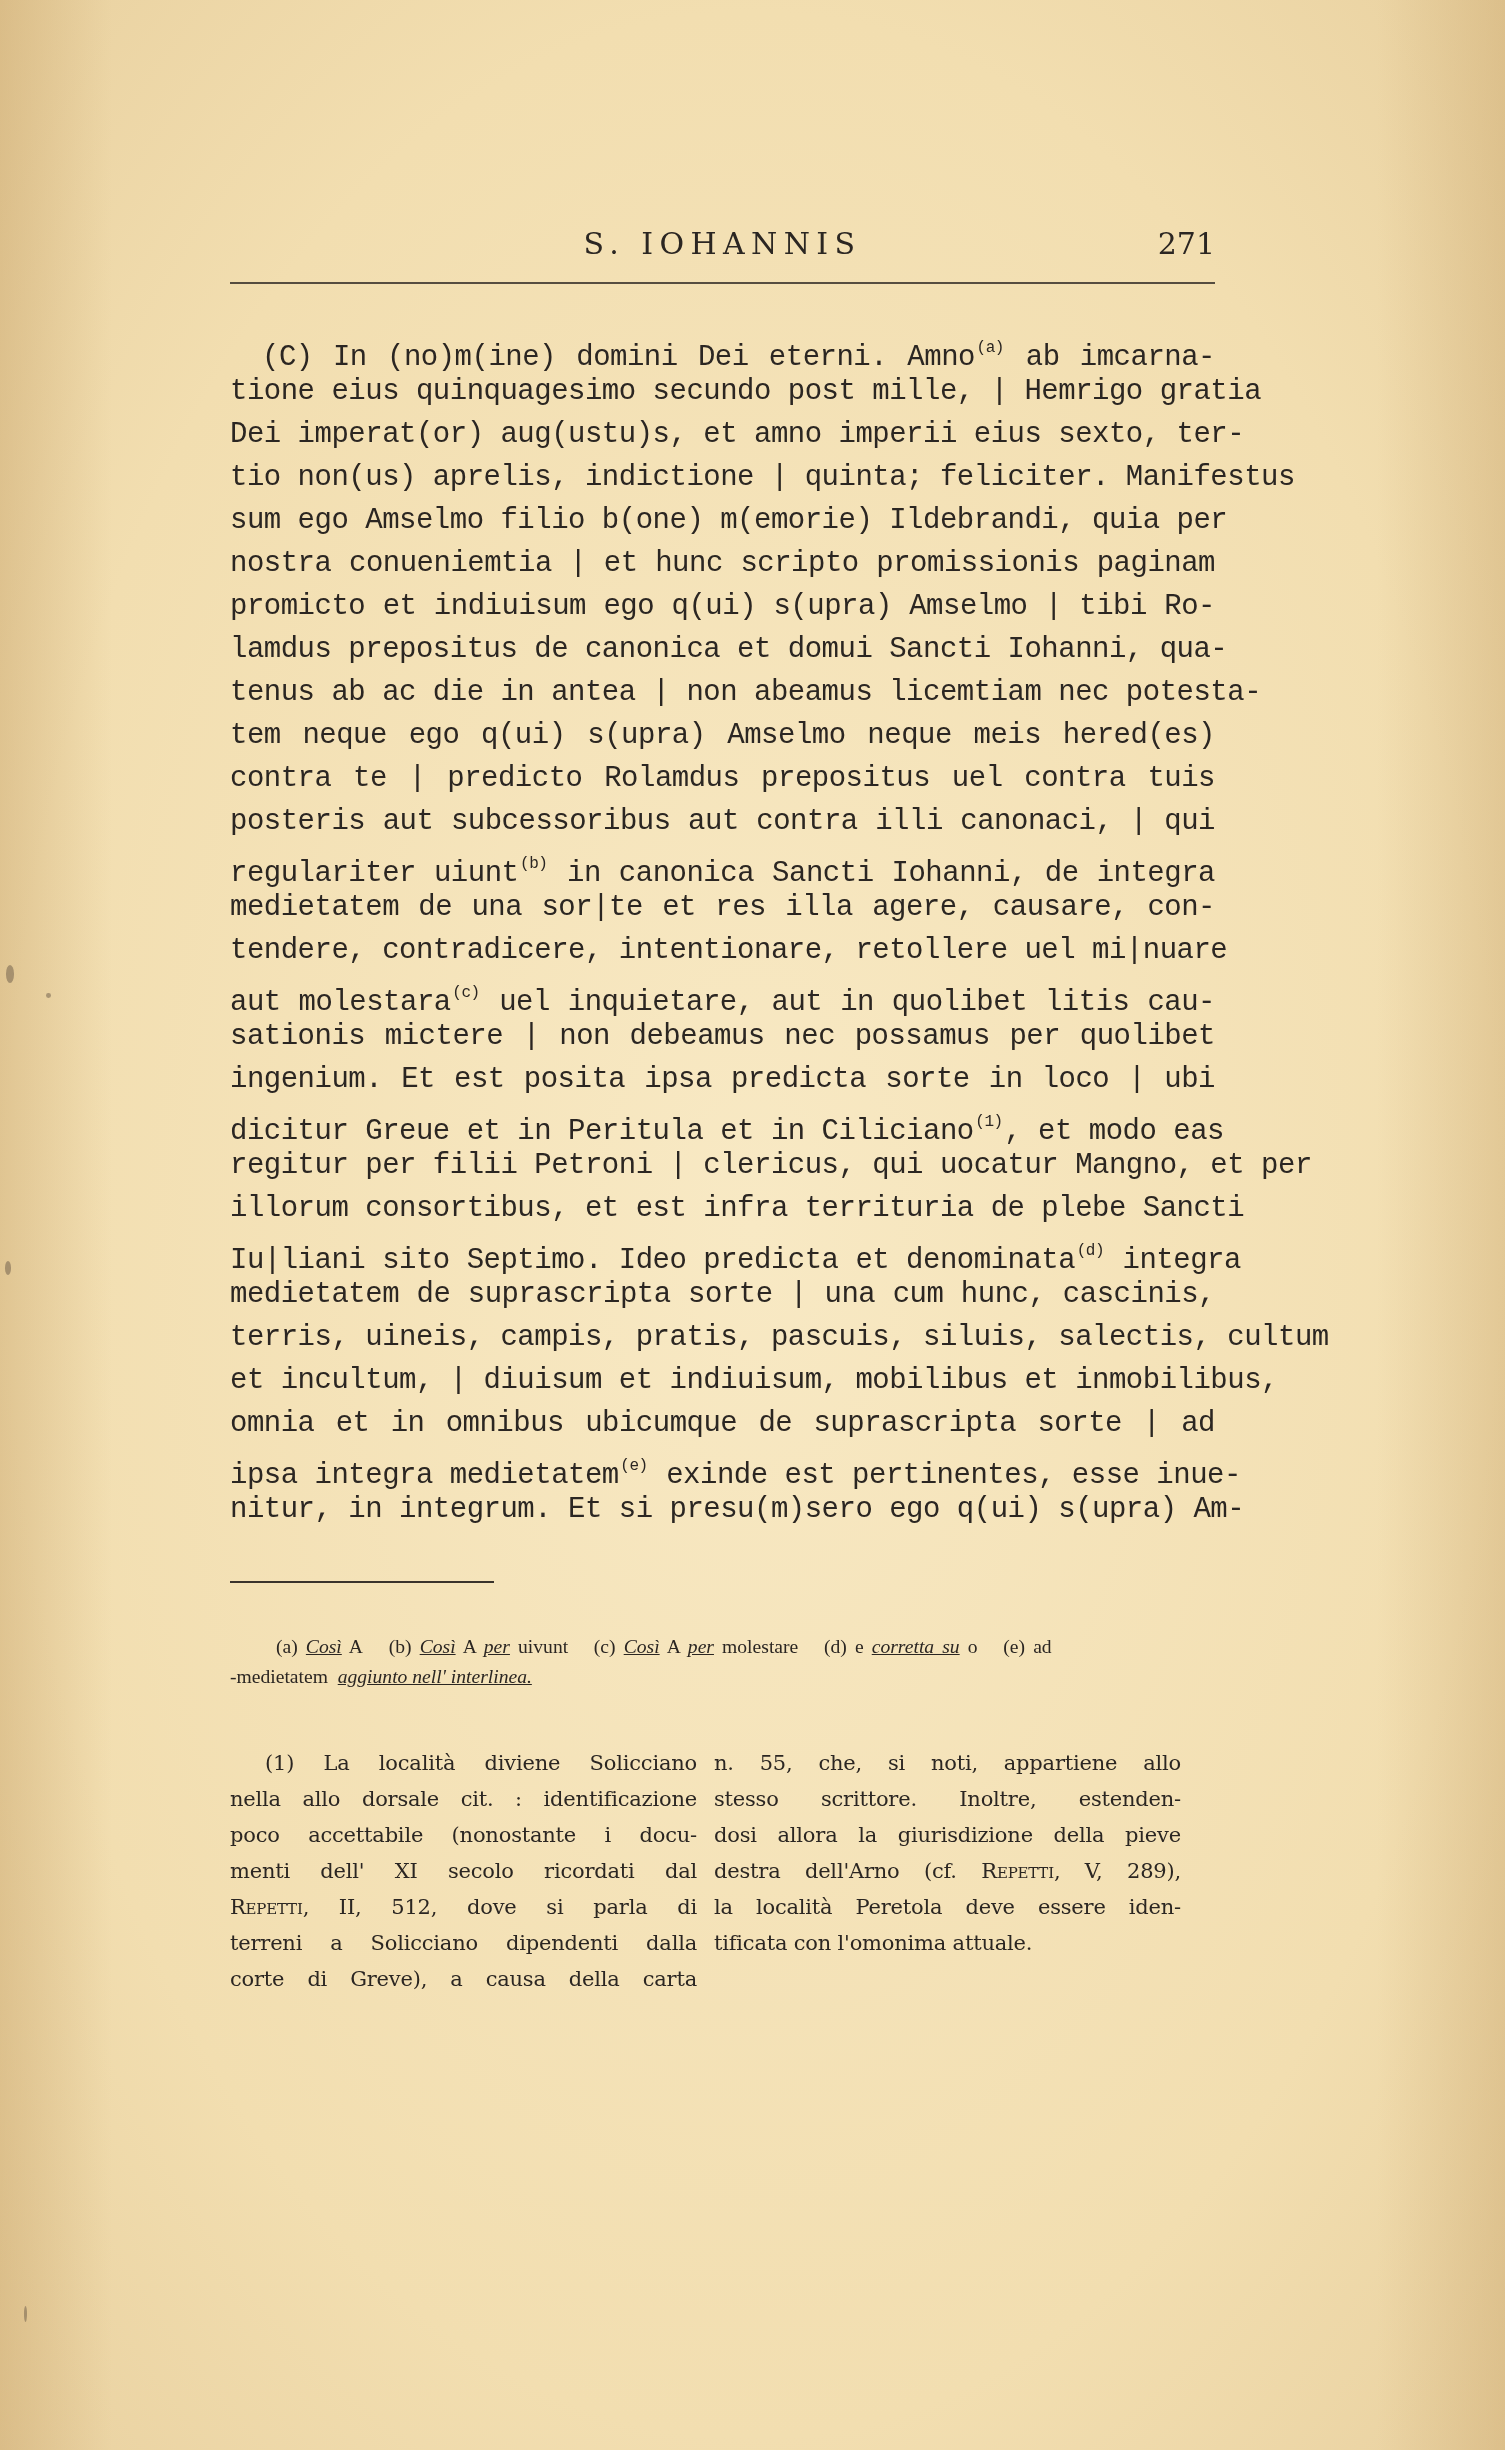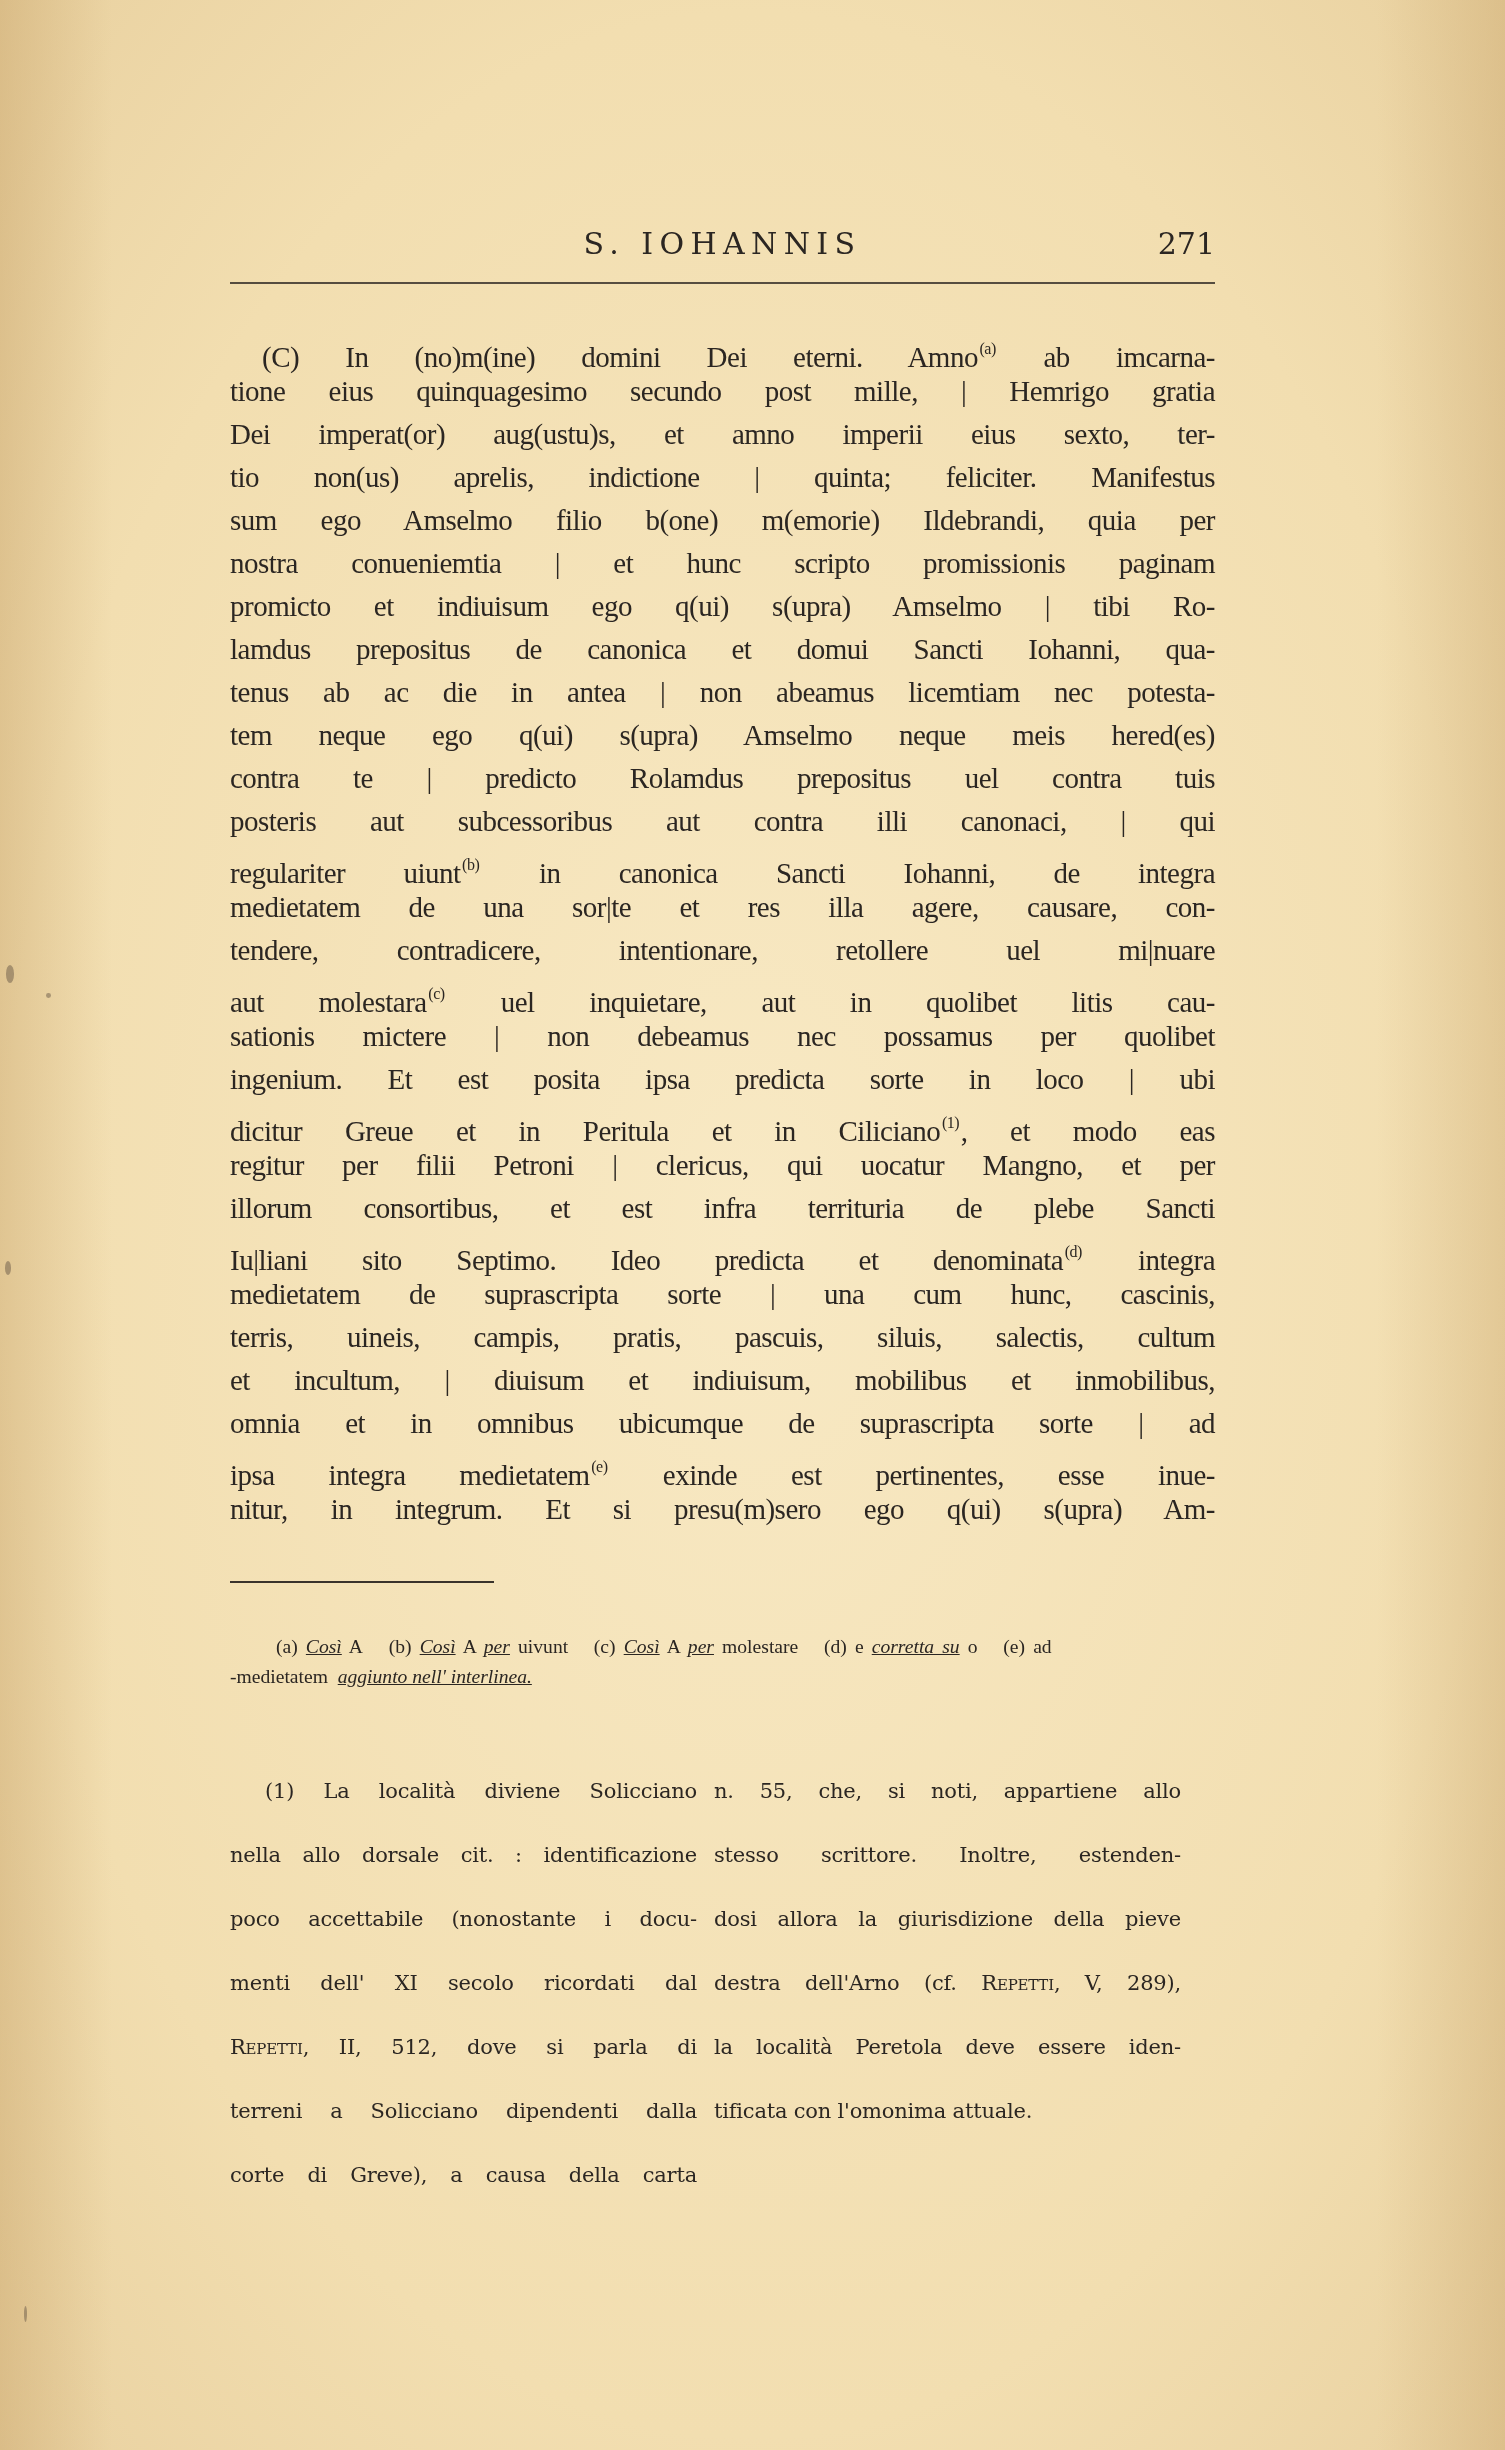--- a/index.html
+++ b/index.html
@@ -21,21 +21,21 @@
     font-family: "DejaVu Serif", serif; font-weight: normal;
   }
   .page-number {
     position: absolute; right: 0; top: 0; font-size: 30px; color: #2b2622;
     font-family: "DejaVu Serif", serif;
   }
   .head-rule { position: absolute; left: 230px; top: 282px; width: 985px; height: 2.4px; background: #3a332c; opacity: .85; }
 
   .body-text {
     position: absolute; left: 230px; top: 327px; width: 985px;
-    font-family: Liberation Serif, serif; font-size: 29px; line-height: 43px;
+    font-family: Liberation Mono, monospace; font-size: 29px; line-height: 43px;
     text-align: justify; color: #2b2622; letter-spacing: -0.5px;
   }
   .body-text .line { display: block; text-align: justify; text-align-last: justify; white-space: nowrap; height: 43px; }
   .body-text .line.first { padding-left: 32px; }
   sup.mark { font-size: 16px; vertical-align: 13px; margin: 0 1.6px; }
 
   .apparatus-rule { position: absolute; left: 230px; top: 1581px; width: 264px; height: 1.6px; background: #3a332c; }
   .apparatus {
     position: absolute; left: 230px; top: 1632px; width: 985px;
     font-family: "Liberation Serif", serif; font-size: 19.6px; line-height: 30px; color: #2b2622;
@@ -46,21 +46,21 @@
   .apparatus i { font-style: italic; text-decoration: underline; }
 
   .notes { position: absolute; top: 1745px; left: 230px; width: 985px; }
   .note-col {
     position: absolute; top: 0; width: 467px;
     font-family: "DejaVu Serif", serif; font-size: 21px; line-height: 36px; color: #2b2622;
     letter-spacing: -0.2px;
   }
   .note-col.left { left: 0; }
   .note-col.right { left: 484px; }
-  .note-col .nl { display: block; white-space: nowrap; text-align: justify; text-align-last: justify; margin-top: 28px; }
+  .note-col .nl { display: block; white-space: nowrap; text-align: justify; text-align-last: justify; }
   .note-col .nl.first { padding-left: 35px; }
   .note-col .nl.end { text-align-last: left; }
   .sc { font-variant: small-caps; }
 
   .speck { position: absolute; background: #6a5a48; border-radius: 50%; opacity: .5; }
 </style>
 </head>
 <body>
 
 <div class="page">

